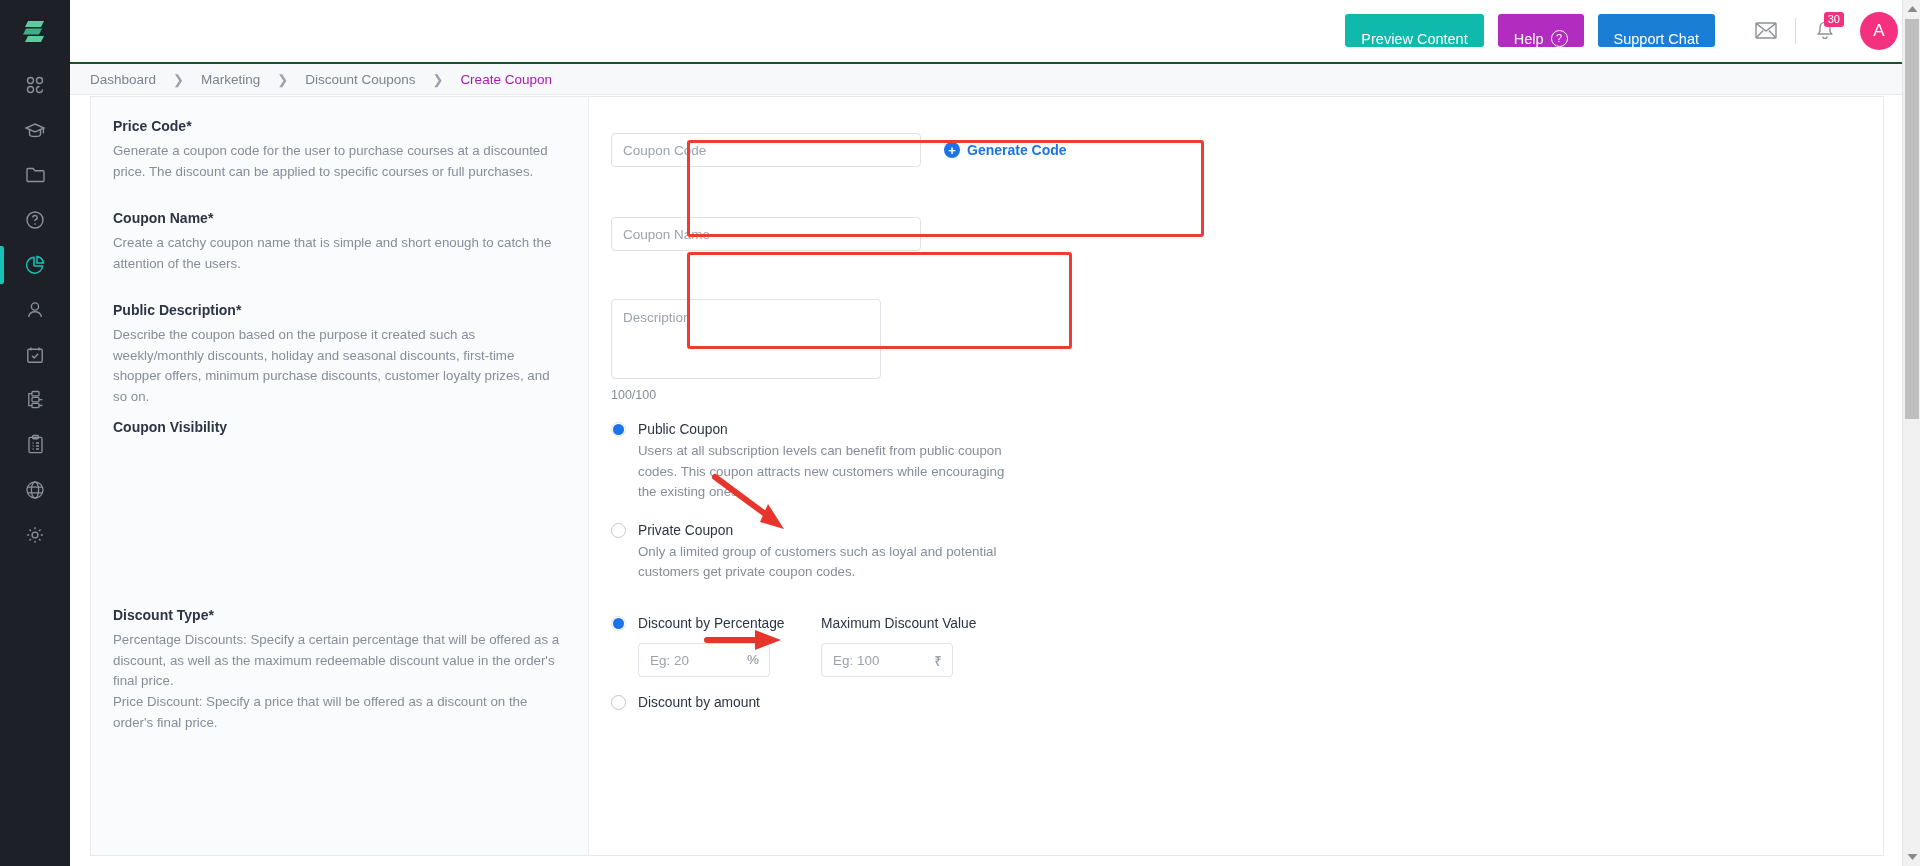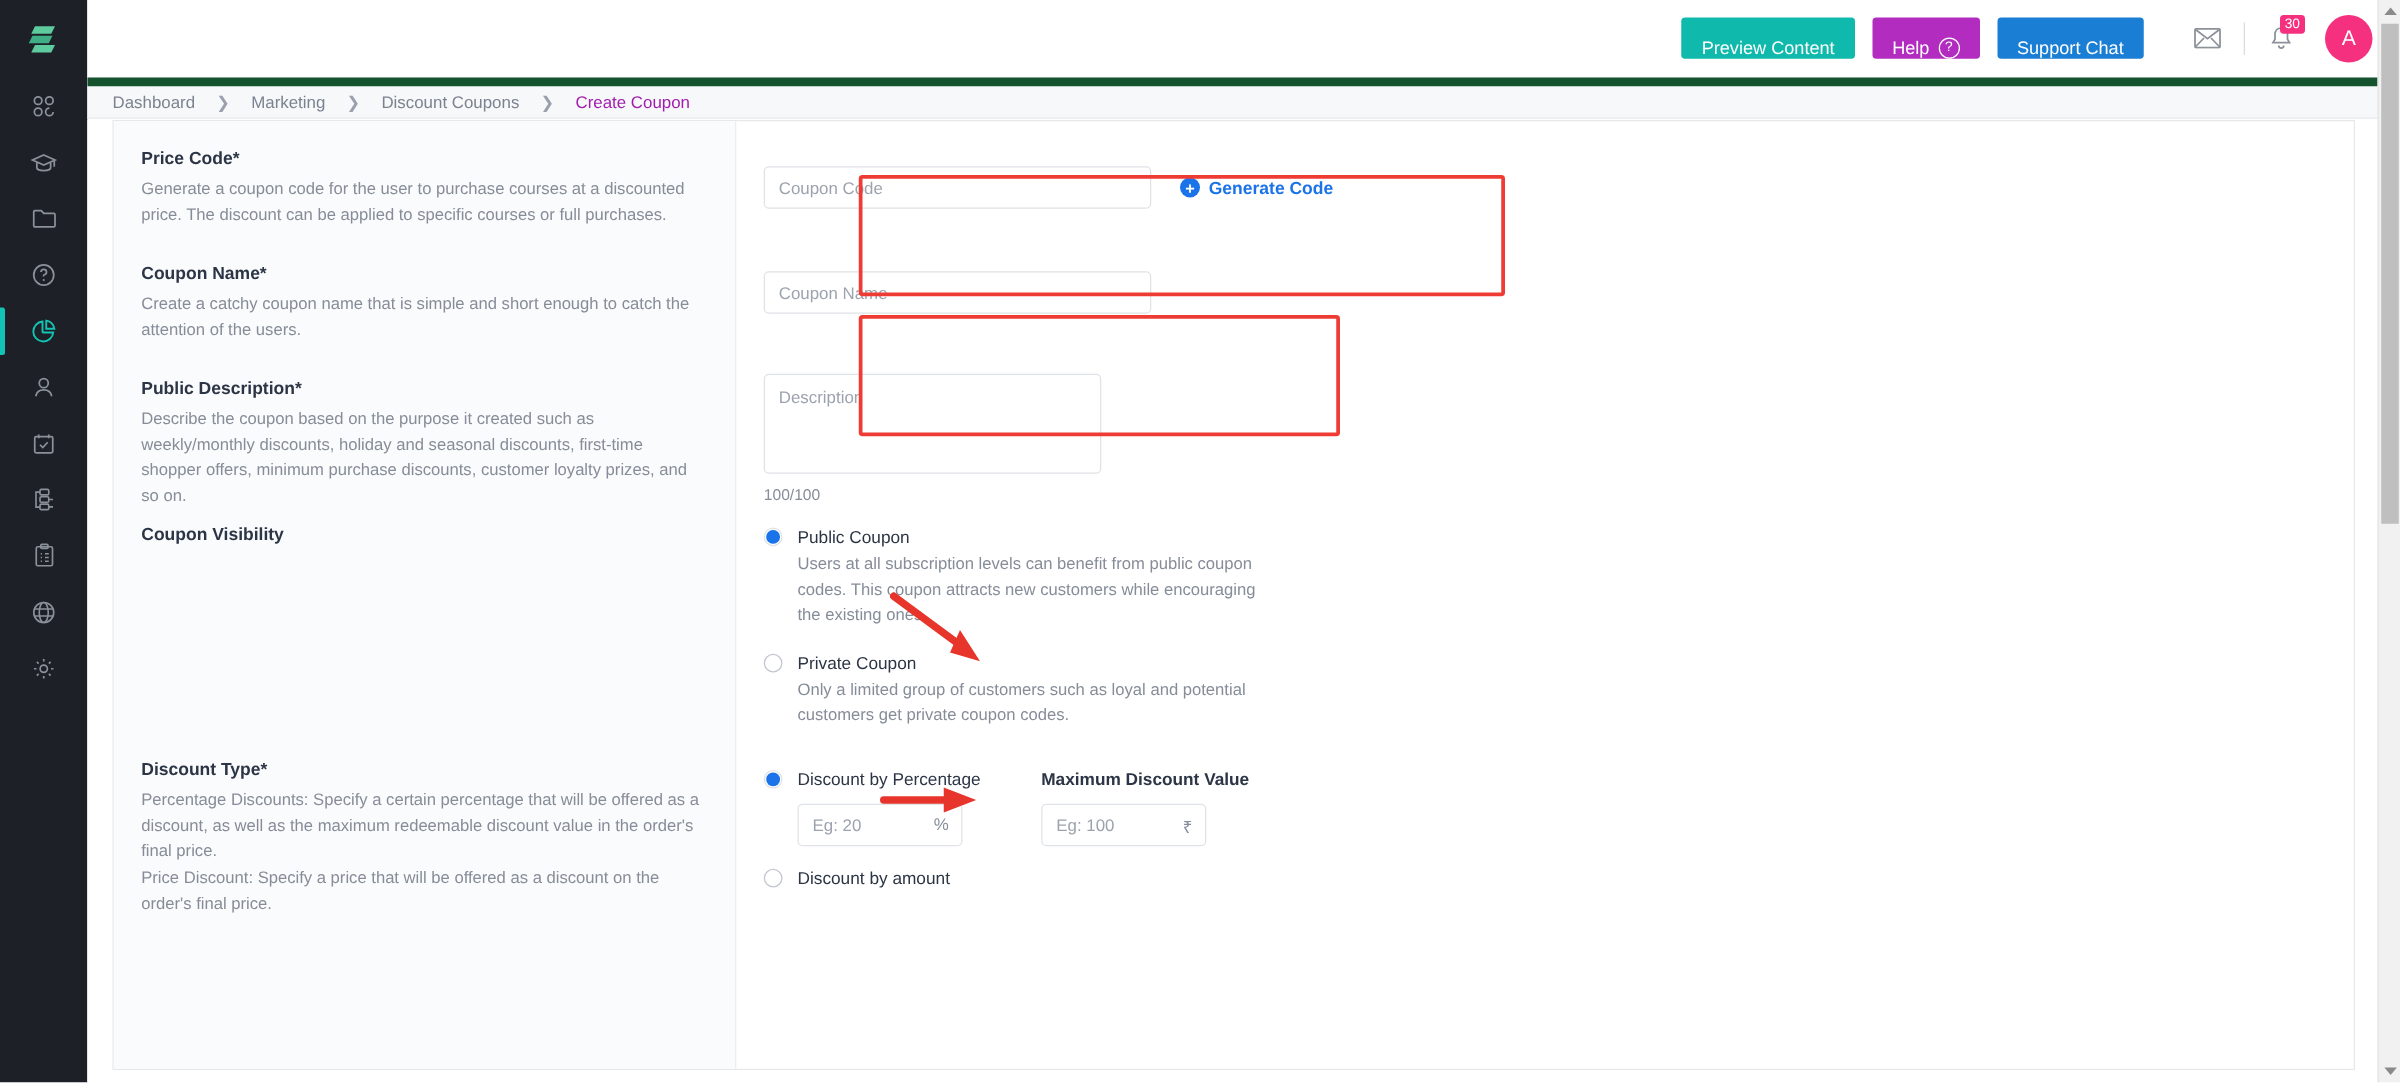--- a/index.html
+++ b/index.html
@@ -77,21 +77,21 @@
   .avatar {
     width: 38px; height: 38px; border-radius: 50%;
     background: #f5317f; color: #fff;
     display: flex; align-items: center; justify-content: center;
     font-size: 17px; margin-left: 14px; cursor: pointer;
   }
 
   
   #breadcrumb {
     height: 33px; background: #f7f8f9;
-    border-top: 7px solid #14532d; border-bottom: 1px solid #e8eaed;
+    border-top: 2px solid #14532d; border-bottom: 1px solid #e8eaed;
     display: flex; align-items: center;
     padding-left: 20px; gap: 0;
     font-size: 13.5px; color: #7b8290;
   }
   .crumb { cursor: pointer; }
   .crumb.last { color: #a21caf; cursor: default; }
   .crumb-sep {
     color: #9aa1ad; font-size: 13px; margin: 0 17px; line-height: 1;
     user-select: none;
   }
@@ -180,21 +180,21 @@
     font-size: 13.3px; color: #868d99; line-height: 1.55;
     margin: 4px 0 0 27px; max-width: 370px;
   }
 
   .unit {
     position: absolute; right: 11px; top: 9px;
     font-size: 13.5px; color: #868d99;
   }
   .field-wrap { position: relative; width: 132px; }
   .field-wrap .inp { width: 132px; }
-  .small-label { font-size: 13.8px; color: #2c3545; font-weight: bold; }
+  .small-label { font-size: 13.8px; color: #2c3545; }
 
   
   .hl-box {
     position: absolute; border: 3px solid #ee3b34; border-radius: 3px;
     pointer-events: none;
   }
   .arrow-svg { position: absolute; pointer-events: none; }
 
   
   #scrollbar {
@@ -436,21 +436,21 @@
                 <span class="radio"></span>
                 <span class="radio-label">Private Coupon</span>
               </div>
               <div class="radio-desc">Only a limited group of customers such as loyal and potential customers get private coupon codes.</div>
             </div>
 
           </div>
 
           <div class="row" style="padding-left:22px; padding-top:12px;">
 
-            <div style="display:flex; gap:16px;">
+            <div style="display:flex; gap:4px;">
               <div style="width:206px;">
                 <div class="radio-row">
                   <span class="radio on"></span>
                   <span class="radio-label">Discount by Percentage</span>
                 </div>
                 <div class="field-wrap" style="margin:12px 0 0 27px;">
                   <input class="inp" type="text" placeholder="Eg: 20" style="">
                   <span class="unit">%</span>
                 </div>
               </div>

